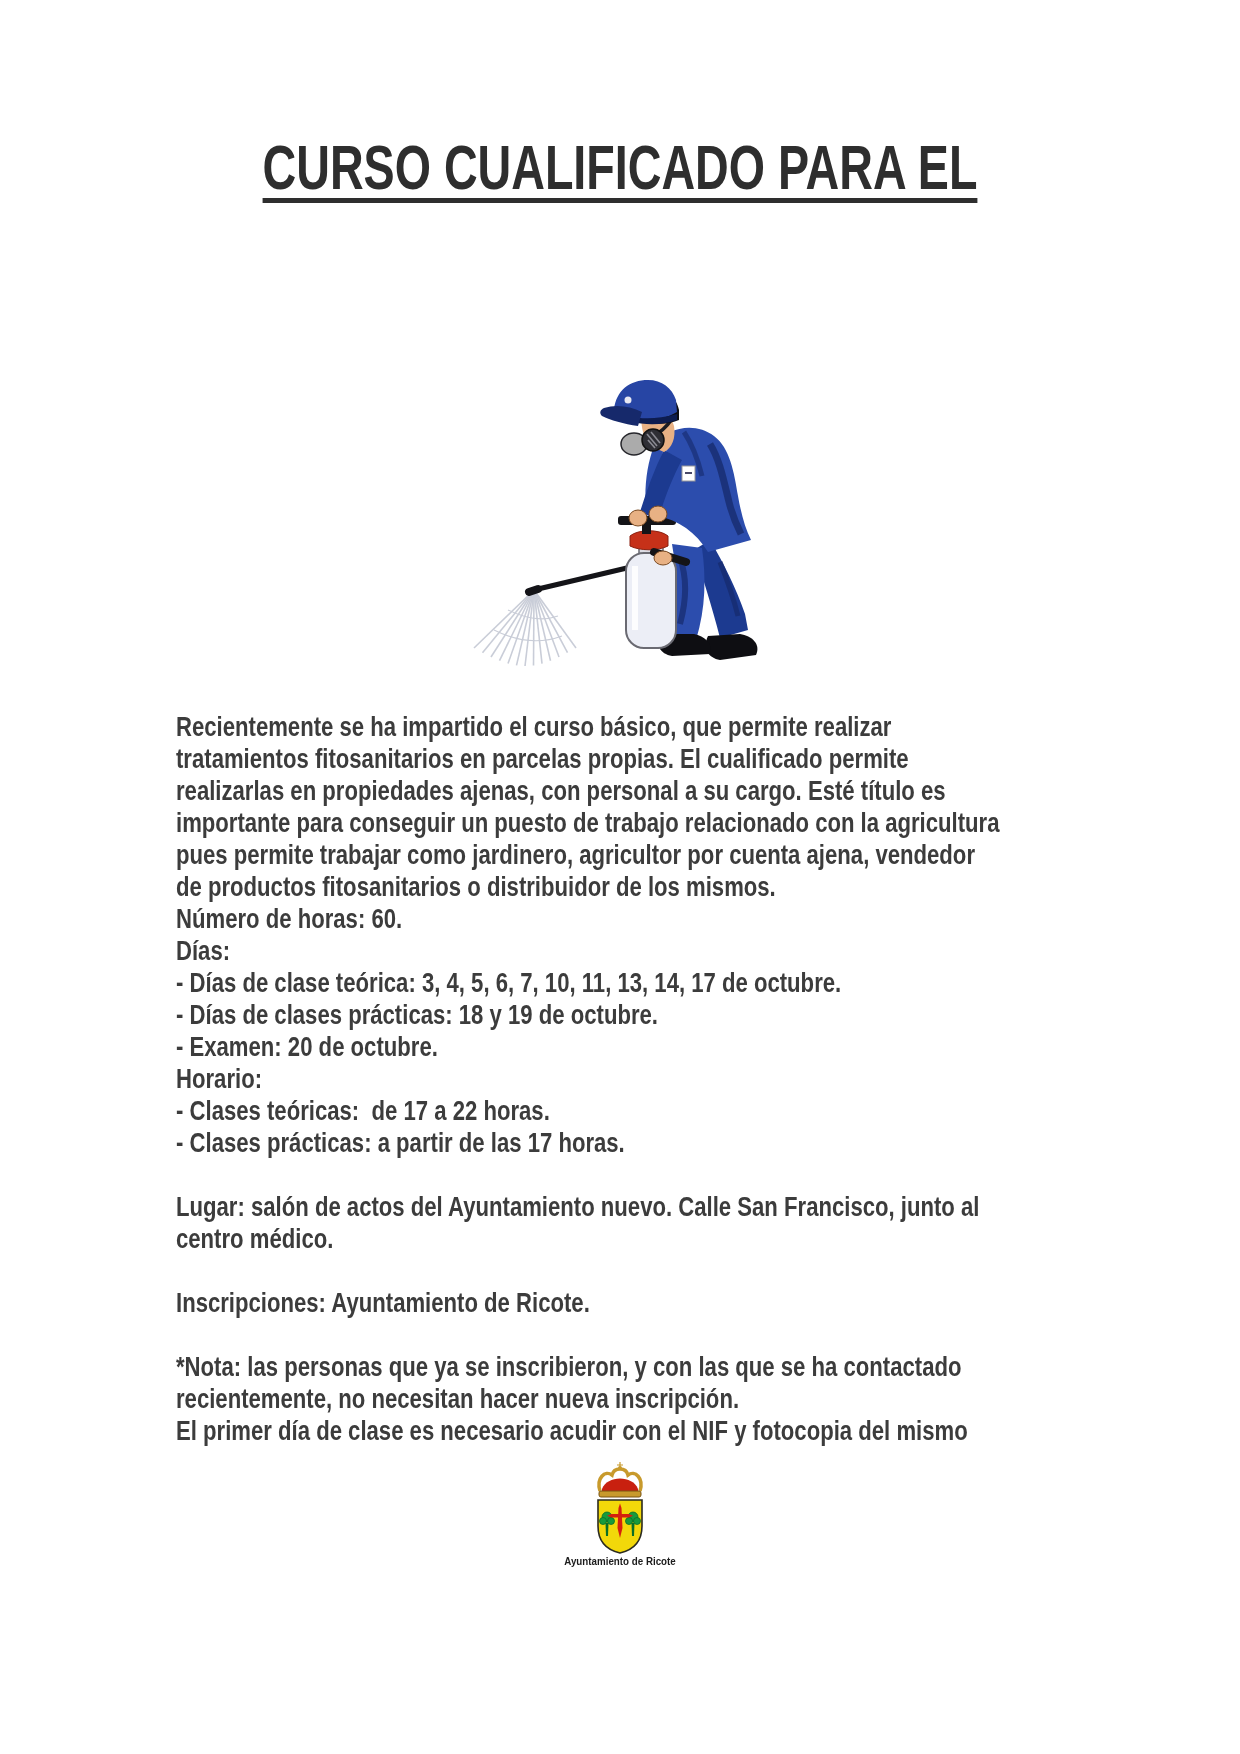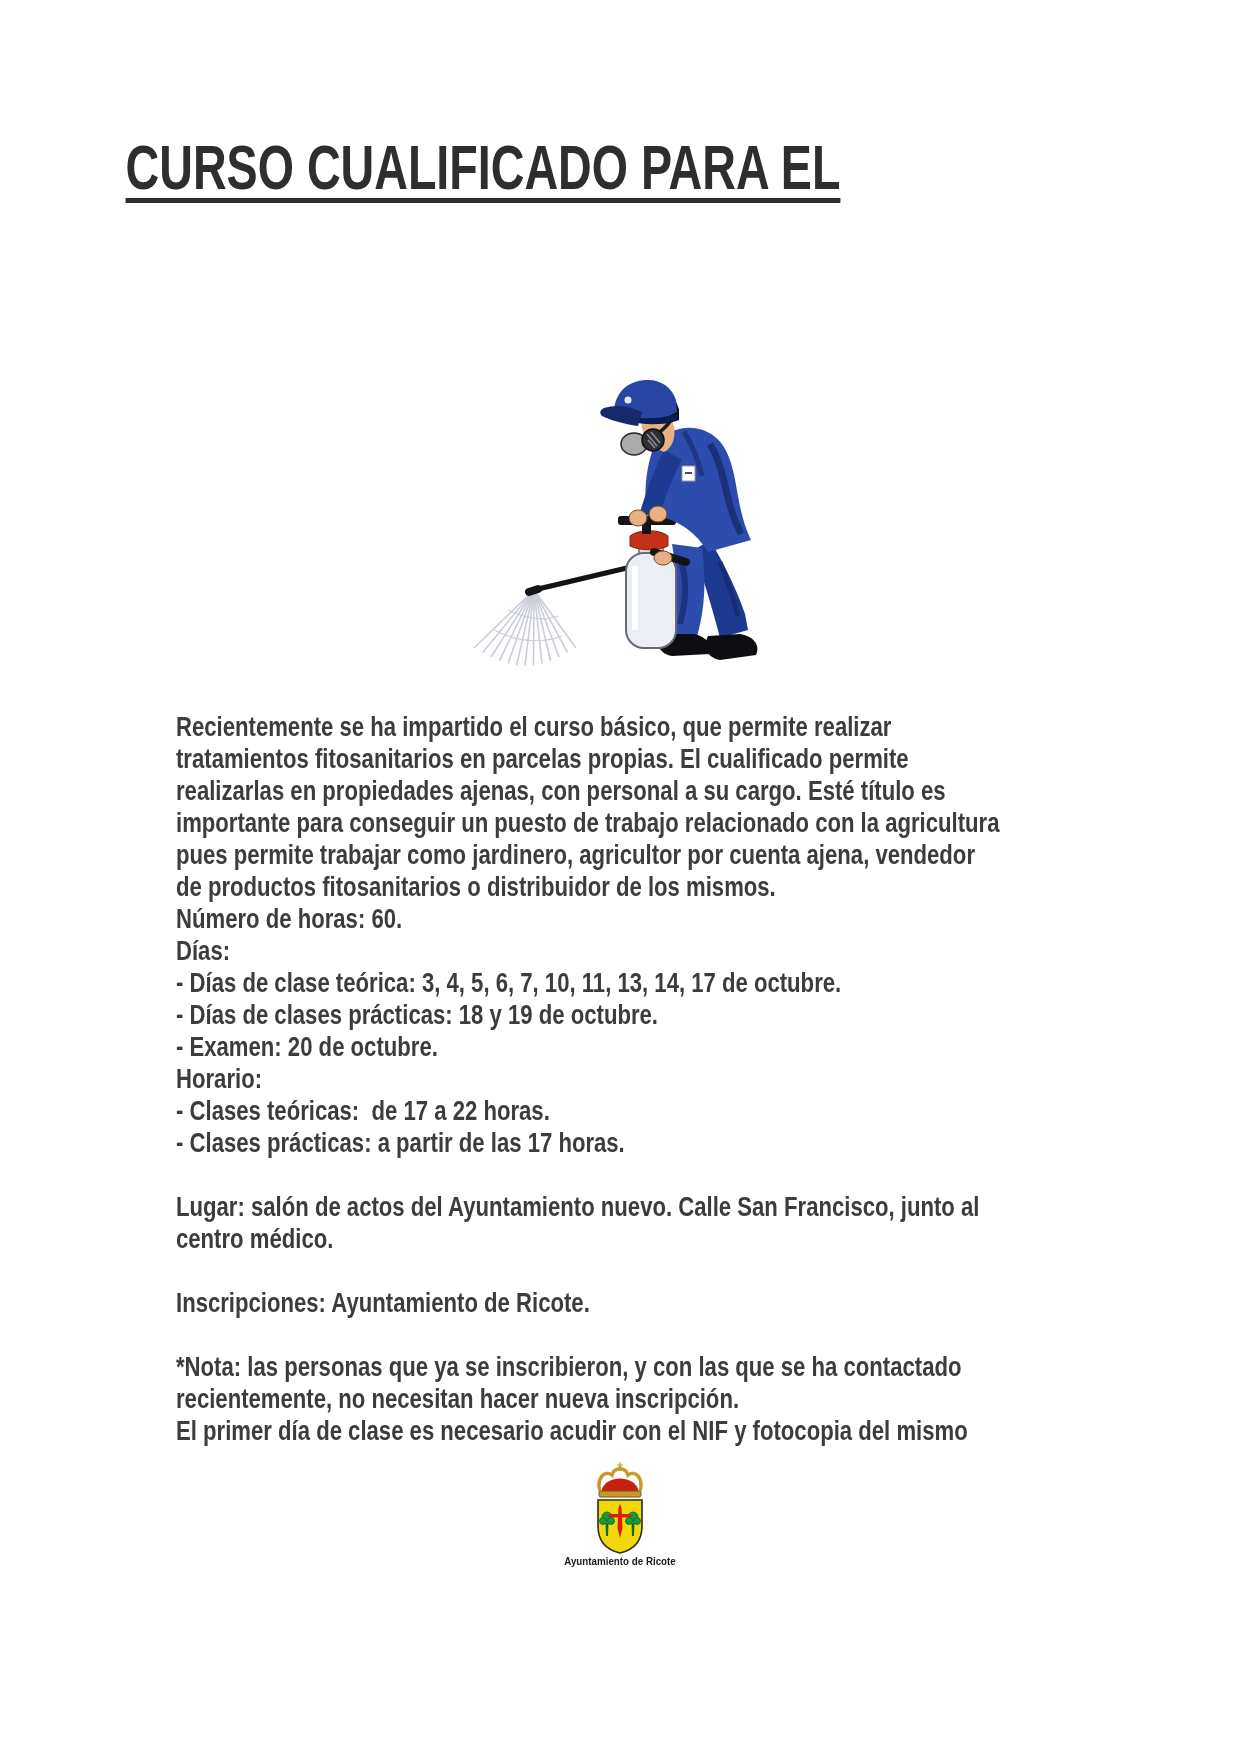--- a/index.html
+++ b/index.html
@@ -3,21 +3,21 @@
 <meta charset="utf-8">
 <title>Curso Fitosanitarios</title>
 <style>
   html,body{margin:0;padding:0;background:#9a9a9a;}
   .page{
     position:relative;width:1240px;height:1754px;margin:0 auto;
     background:#ffffff;overflow:hidden;
     font-family:"Liberation Sans",sans-serif;
   }
   
-  .title{position:absolute;top:135px;left:0;width:1240px;text-align:left;color:var(--title-ink);}
+  .title{position:absolute;top:135px;left:0;width:1240px;text-align:center;color:var(--title-ink);}
   .title-line{height:64px;}
   .title-line span{
     display:inline-block;white-space:pre;
     font-size:63px;line-height:64px;font-weight:700;
     transform:scaleX(.74);transform-origin:center;
     text-decoration:underline;text-decoration-thickness:5px;text-underline-offset:9px;
   }
   
   .body-text{
     position:absolute;left:176px;top:711px;width:1400px;

